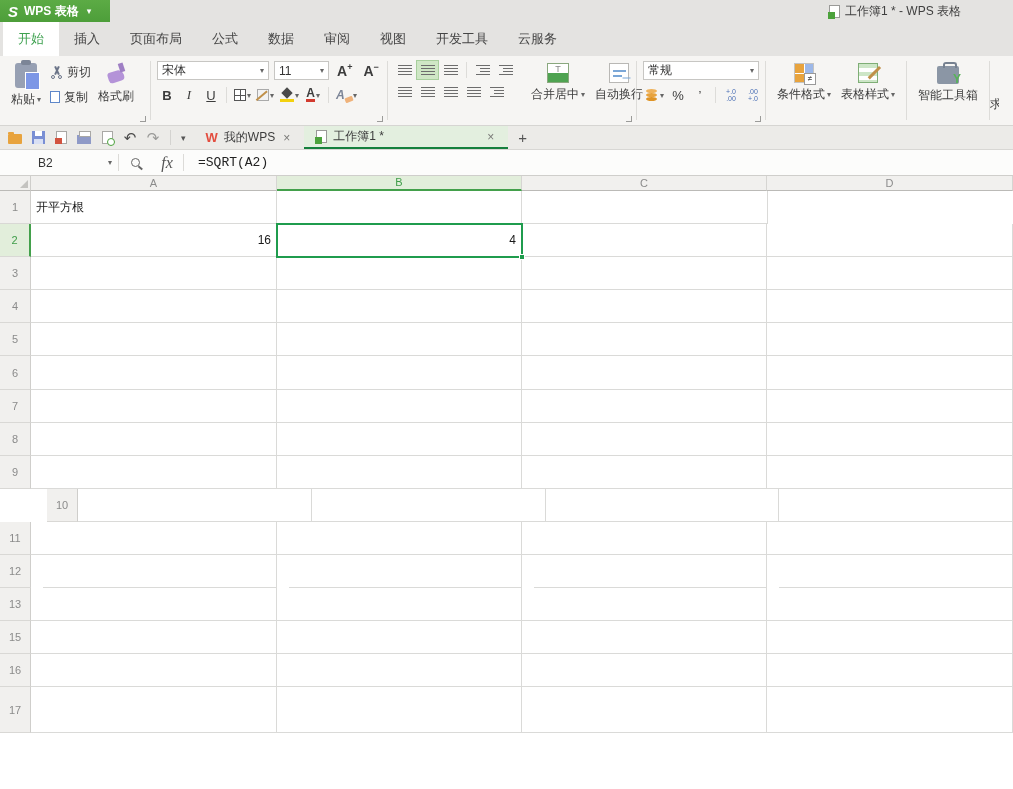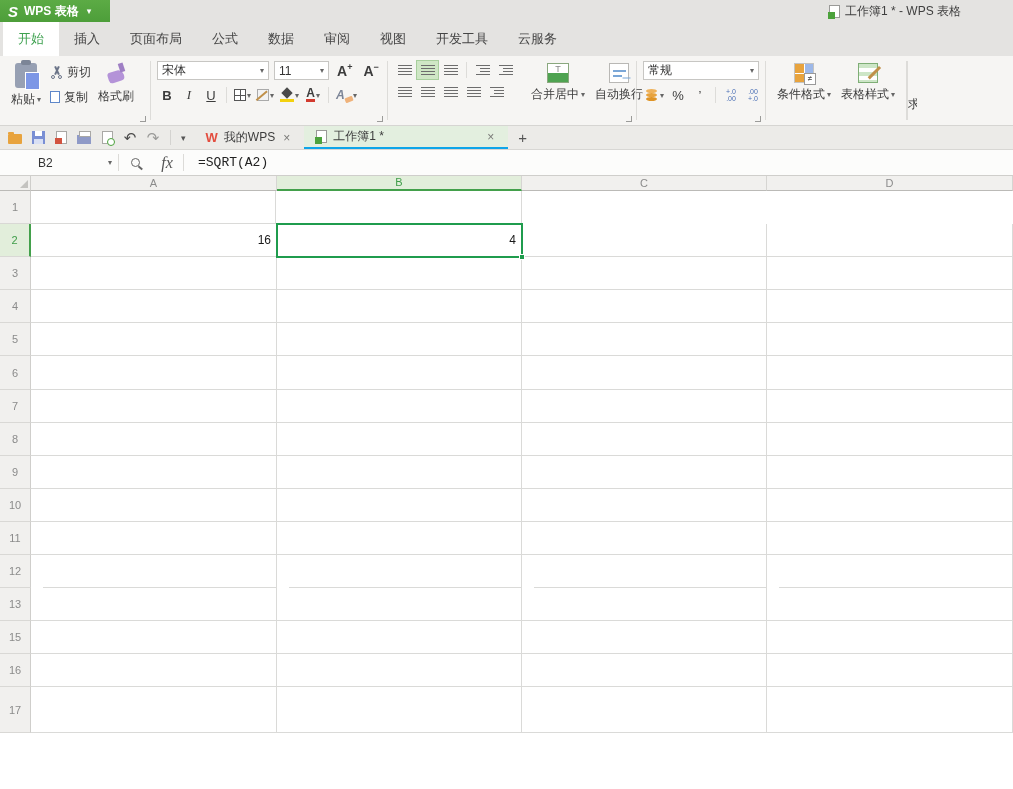--- a/index.html
+++ b/index.html
@@ -158,21 +158,21 @@
   .ic-page.prev::after { content:""; position:absolute; right:-3px; bottom:-3px; width:6px; height:6px;
     border:1.5px solid #4ca23c; border-radius:50%; background:#fff; }
   .qarrow { font-size:15px; color:#4a4a4a; line-height:1; }
   .qarrow.dim { color:#9a9a98; }
   .qsep { width:1px; background:#d4d3d0; margin:4px 2px; }
   .qdd { display:flex; align-items:center; padding:0 8px; font-size:9px; color:#555; }
   .dtabs { display:flex; align-items:stretch; }
   .dtab { display:flex; align-items:center; gap:6px; padding:0 12px; font-size:12px; color:#3c3c3c;
     position:relative; }
   .dtab .x { color:#7a7a78; font-size:12px; padding:0 2px; }
-  .dtab.active { background:#e3efdf; border-bottom:2px solid #0ea5e9; width:204px; }
+  .dtab.active { background:#e3efdf; border-bottom:2px solid #15803d; width:204px; }
   .wlogo { color:#e34d3f; font-weight:bold; font-size:13px; }
   .newtab { display:flex; align-items:center; padding:0 10px; font-size:15px; color:#555; }
 
   
   .frow { height:26px; background:#fcfcfb; display:flex; align-items:stretch; border-bottom:1px solid #cfcecb; }
   .namebox { width:118px; display:flex; align-items:center; justify-content:space-between;
     padding:0 6px 0 38px; font-size:12px; color:#333; }
   .fsep { width:1px; background:#dcdbd8; margin:4px 0; }
   .fico { display:flex; align-items:center; justify-content:center; width:32px; }
   .mag { width:9px; height:9px; border:1.5px solid #666; border-radius:50%; position:relative; }
@@ -426,20 +426,26 @@
     <div class="bigbtn">
       <span class="ic-tablestyle"></span>
       <span class="lbl">
           <span>表格样式</span>
           <span class="dd">▾</span>
         </span>
     </div>
   </div>
   <div class="gsep"></div>
 
+  <div class="rgroup">
+    <div class="bigbtn">
+      <span class="ic-toolbox"></span>
+      <span class="lbl">智能工具箱</span>
+    </div>
+  </div>
   <div class="gsep"></div>
   <div class="overflowbtn">
       <span>求</span>
     </div>
 </div>
 
 <div class="qrow">
   <div class="qicons">
     <span class="qi">
         <span class="ic-folder"></span>
@@ -505,20 +511,21 @@
 <div class="gridwrap">
     <div class="ghead">
       <div class="gcorner"></div>
       <div class="colh" style="width: 246px;">A</div>
       <div class="colh sel" style="width: 245px;">B</div>
       <div class="colh" style="width: 245px;">C</div>
       <div class="colh" style="width: 246px;">D</div>
     </div>
     <div class="grow" style="height: 33.1px;">
       <div class="rowh">1</div>
+      <div class="cell" style="width: 246px; justify-content: flex-start;">开平方根</div>
       <div class="cell" style="width: 245px;"></div>
       <div class="cell" style="width: 246px;"></div>
     </div>
     <div class="grow" style="height: 33.1px;">
       <div class="rowh sel">2</div>
       <div class="cell" style="width: 246px; justify-content: flex-end;">16</div>
       <div class="cell" style="width: 245px; justify-content: flex-end;">4</div>
       <div class="cell" style="width: 245px;"></div>
       <div class="cell" style="width: 246px;"></div>
     </div>
@@ -564,21 +571,21 @@
       <div class="cell" style="width: 245px;"></div>
       <div class="cell" style="width: 246px;"></div>
     </div>
     <div class="grow" style="height: 33.1px;">
       <div class="rowh">9</div>
       <div class="cell" style="width: 246px;"></div>
       <div class="cell" style="width: 245px;"></div>
       <div class="cell" style="width: 245px;"></div>
       <div class="cell" style="width: 246px;"></div>
     </div>
-    <div class="grow" style="height: 33.1px;">
+    <div class="grow" style="height: 33.1px; margin-left: 47px;">
       <div class="rowh">10</div>
       <div class="cell" style="width: 246px;"></div>
       <div class="cell" style="width: 245px;"></div>
       <div class="cell" style="width: 245px;"></div>
       <div class="cell" style="width: 246px;"></div>
     </div>
     <div class="grow" style="height: 33.1px;">
       <div class="rowh">11</div>
       <div class="cell" style="width: 246px;"></div>
       <div class="cell" style="width: 245px;"></div>

